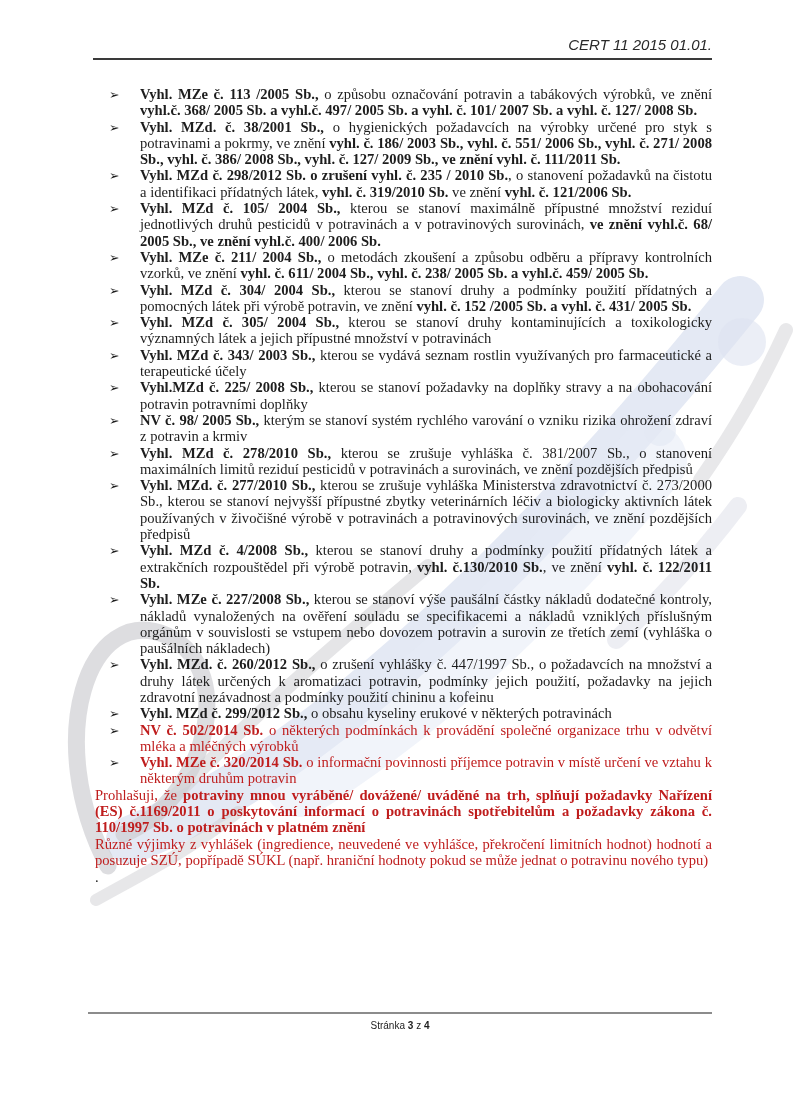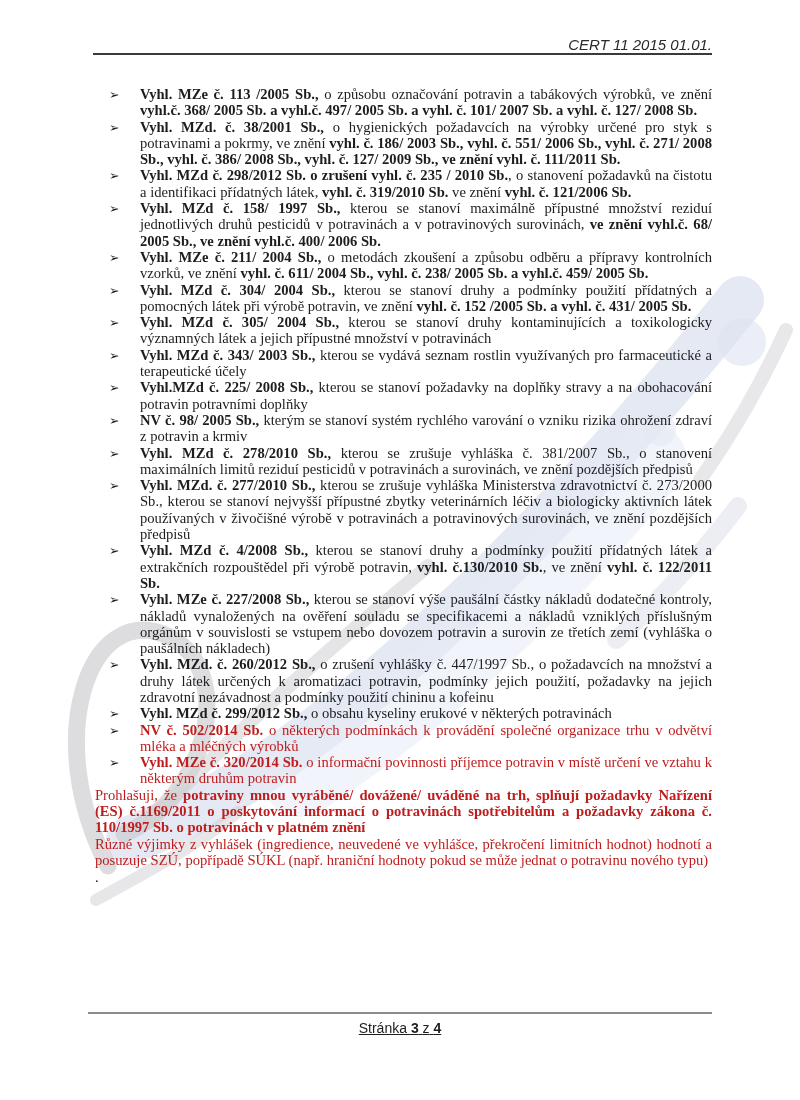--- a/index.html
+++ b/index.html
@@ -14,20 +14,21 @@
   .watermark{
     position:absolute;left:0;top:0;width:800px;height:1100px;
     pointer-events:none;z-index:0;
   }
   .header{
     position:absolute;top:36px;left:93px;width:619px;
     text-align:right;
     font-family:"Liberation Sans", sans-serif;
     font-style:italic;font-size:15px;color:#2a2a2a;
     border-bottom:2px solid #3a3a3a;
+    padding-bottom:5px;
     z-index:1;
   }
   .content{
     position:absolute;top:86px;left:95px;width:617px;z-index:1;
     font-size:14.6px;line-height:16.3px;
   }
   .reglist .li{
     position:relative;
     padding-left:45px;
     text-align:justify;
@@ -49,21 +50,21 @@
     position:absolute;left:88px;top:1012px;width:624px;z-index:1;
   }
   .footer-line{
     border-top:2px solid #8c8c8c;
     height:0;width:100%;
   }
   .footer-text{
     margin-top:6px;
     text-align:center;
     font-family:"Liberation Sans", sans-serif;
-    font-size:14px;color:#1d1d1d;text-decoration:underline;
+    font-size:10px;color:#1d1d1d;
   }
 </style>
 </head>
 <body>
 
 <div class="page">
 
   <svg class="watermark" viewBox="0 0 800 1100" xmlns="http://www.w3.org/2000/svg">
     <path d="M 130 840 C 310 770 530 560 740 300" stroke="#dde4f1" stroke-width="48" fill="none" opacity="0.8" stroke-linecap="round"></path>
     <path d="M 300 780 C 430 700 560 570 650 460" stroke="#e6ebf5" stroke-width="74" fill="none" opacity="0.55" stroke-linecap="round"></path>
@@ -78,21 +79,21 @@
 
   <div class="header">
     <span>CERT 11 2015 01.01.</span>
   </div>
 
   <div class="content">
     <div class="reglist">
         <div class="li"><span class="bullet">➢</span><span><span class="b">Vyhl. MZe č. 113 /2005 Sb.,</span><span> o způsobu označování potravin a tabákových výrobků, ve znění </span><span class="b">vyhl.č. 368/ 2005 Sb. a vyhl.č. 497/ 2005 Sb. a vyhl. č. 101/ 2007 Sb. a vyhl. č. 127/ 2008 Sb.</span></span></div>
         <div class="li"><span class="bullet">➢</span><span><span class="b">Vyhl. MZd. č. 38/2001 Sb.,</span><span> o hygienických požadavcích na výrobky určené pro styk s potravinami a pokrmy, ve znění </span><span class="b">vyhl. č. 186/ 2003 Sb., vyhl. č. 551/ 2006 Sb., vyhl. č. 271/ 2008 Sb., vyhl. č. 386/ 2008 Sb., vyhl. č. 127/ 2009 Sb., ve znění vyhl. č. 111/2011 Sb.</span></span></div>
         <div class="li"><span class="bullet">➢</span><span><span class="b">Vyhl. MZd č. 298/2012 Sb. o zrušení vyhl. č. 235 / 2010 Sb.</span><span>, o stanovení požadavků na čistotu a identifikaci přídatných látek, </span><span class="b">vyhl. č. 319/2010 Sb.</span><span> ve znění </span><span class="b">vyhl. č. 121/2006 Sb.</span></span></div>
-        <div class="li"><span class="bullet">➢</span><span><span class="b">Vyhl. MZd č. 158/ 1997 Sb.,</span><span> kterou se stanoví maximálně přípustné množství reziduí jednotlivých druhů pesticidů v potravinách a v potravinových surovinách, </span><span class="b">ve znění vyhl.č. 68/ 2005 Sb., ve znění vyhl.č. 400/ 2006 Sb.</span></span></div>
+        <div class="li"><span class="bullet">➢</span><span><span class="b">Vyhl. MZd č. 105/ 2004 Sb.,</span><span> kterou se stanoví maximálně přípustné množství reziduí jednotlivých druhů pesticidů v potravinách a v potravinových surovinách, </span><span class="b">ve znění vyhl.č. 68/ 2005 Sb., ve znění vyhl.č. 400/ 2006 Sb.</span></span></div>
         <div class="li"><span class="bullet">➢</span><span><span class="b">Vyhl. MZe č. 211/ 2004 Sb.,</span><span> o metodách zkoušení a způsobu odběru a přípravy kontrolních vzorků, ve znění </span><span class="b">vyhl. č. 611/ 2004 Sb., vyhl. č. 238/ 2005 Sb. a vyhl.č. 459/ 2005 Sb.</span></span></div>
         <div class="li"><span class="bullet">➢</span><span><span class="b">Vyhl. MZd č. 304/ 2004 Sb.,</span><span> kterou se stanoví druhy a podmínky použití přídatných a pomocných látek při výrobě potravin, ve znění </span><span class="b">vyhl. č. 152 /2005 Sb. a vyhl. č. 431/ 2005 Sb.</span></span></div>
         <div class="li"><span class="bullet">➢</span><span><span class="b">Vyhl. MZd č. 305/ 2004 Sb.,</span><span> kterou se stanoví druhy kontaminujících a toxikologicky významných látek a jejich přípustné množství v potravinách</span></span></div>
         <div class="li"><span class="bullet">➢</span><span><span class="b">Vyhl. MZd č. 343/ 2003 Sb.,</span><span> kterou se vydává seznam rostlin využívaných pro farmaceutické a terapeutické účely</span></span></div>
         <div class="li"><span class="bullet">➢</span><span><span class="b">Vyhl.MZd č. 225/ 2008 Sb.,</span><span> kterou se stanoví požadavky na doplňky stravy a na obohacování potravin potravními doplňky</span></span></div>
         <div class="li"><span class="bullet">➢</span><span><span class="b">NV č. 98/ 2005 Sb.,</span><span> kterým se stanoví systém rychlého varování o vzniku rizika ohrožení zdraví z potravin a krmiv</span></span></div>
         <div class="li"><span class="bullet">➢</span><span><span class="b">Vyhl. MZd č. 278/2010 Sb.,</span><span> kterou se zrušuje vyhláška č. 381/2007 Sb., o stanovení maximálních limitů reziduí pesticidů v potravinách a surovinách, ve znění pozdějších předpisů</span></span></div>
         <div class="li"><span class="bullet">➢</span><span><span class="b">Vyhl. MZd. č. 277/2010 Sb.,</span><span> kterou se zrušuje vyhláška Ministerstva zdravotnictví č. 273/2000 Sb., kterou se stanoví nejvyšší přípustné zbytky veterinárních léčiv a biologicky aktivních látek používaných v živočišné výrobě v potravinách a potravinových surovinách, ve znění pozdějších předpisů</span></span></div>
         <div class="li"><span class="bullet">➢</span><span><span class="b">Vyhl. MZd č. 4/2008 Sb.,</span><span> kterou se stanoví druhy a podmínky použití přídatných látek a extrakčních rozpouštědel při výrobě potravin, </span><span class="b">vyhl. č.130/2010 Sb.</span><span>, ve znění </span><span class="b">vyhl. č. 122/2011 Sb.</span></span></div>
         <div class="li"><span class="bullet">➢</span><span><span class="b">Vyhl. MZe č. 227/2008 Sb.,</span><span> kterou se stanoví výše paušální částky nákladů dodatečné kontroly, nákladů vynaložených na ověření souladu se specifikacemi a nákladů vzniklých příslušným orgánům v souvislosti se vstupem nebo dovozem potravin a surovin ze třetích zemí (vyhláška o paušálních nákladech)</span></span></div>

